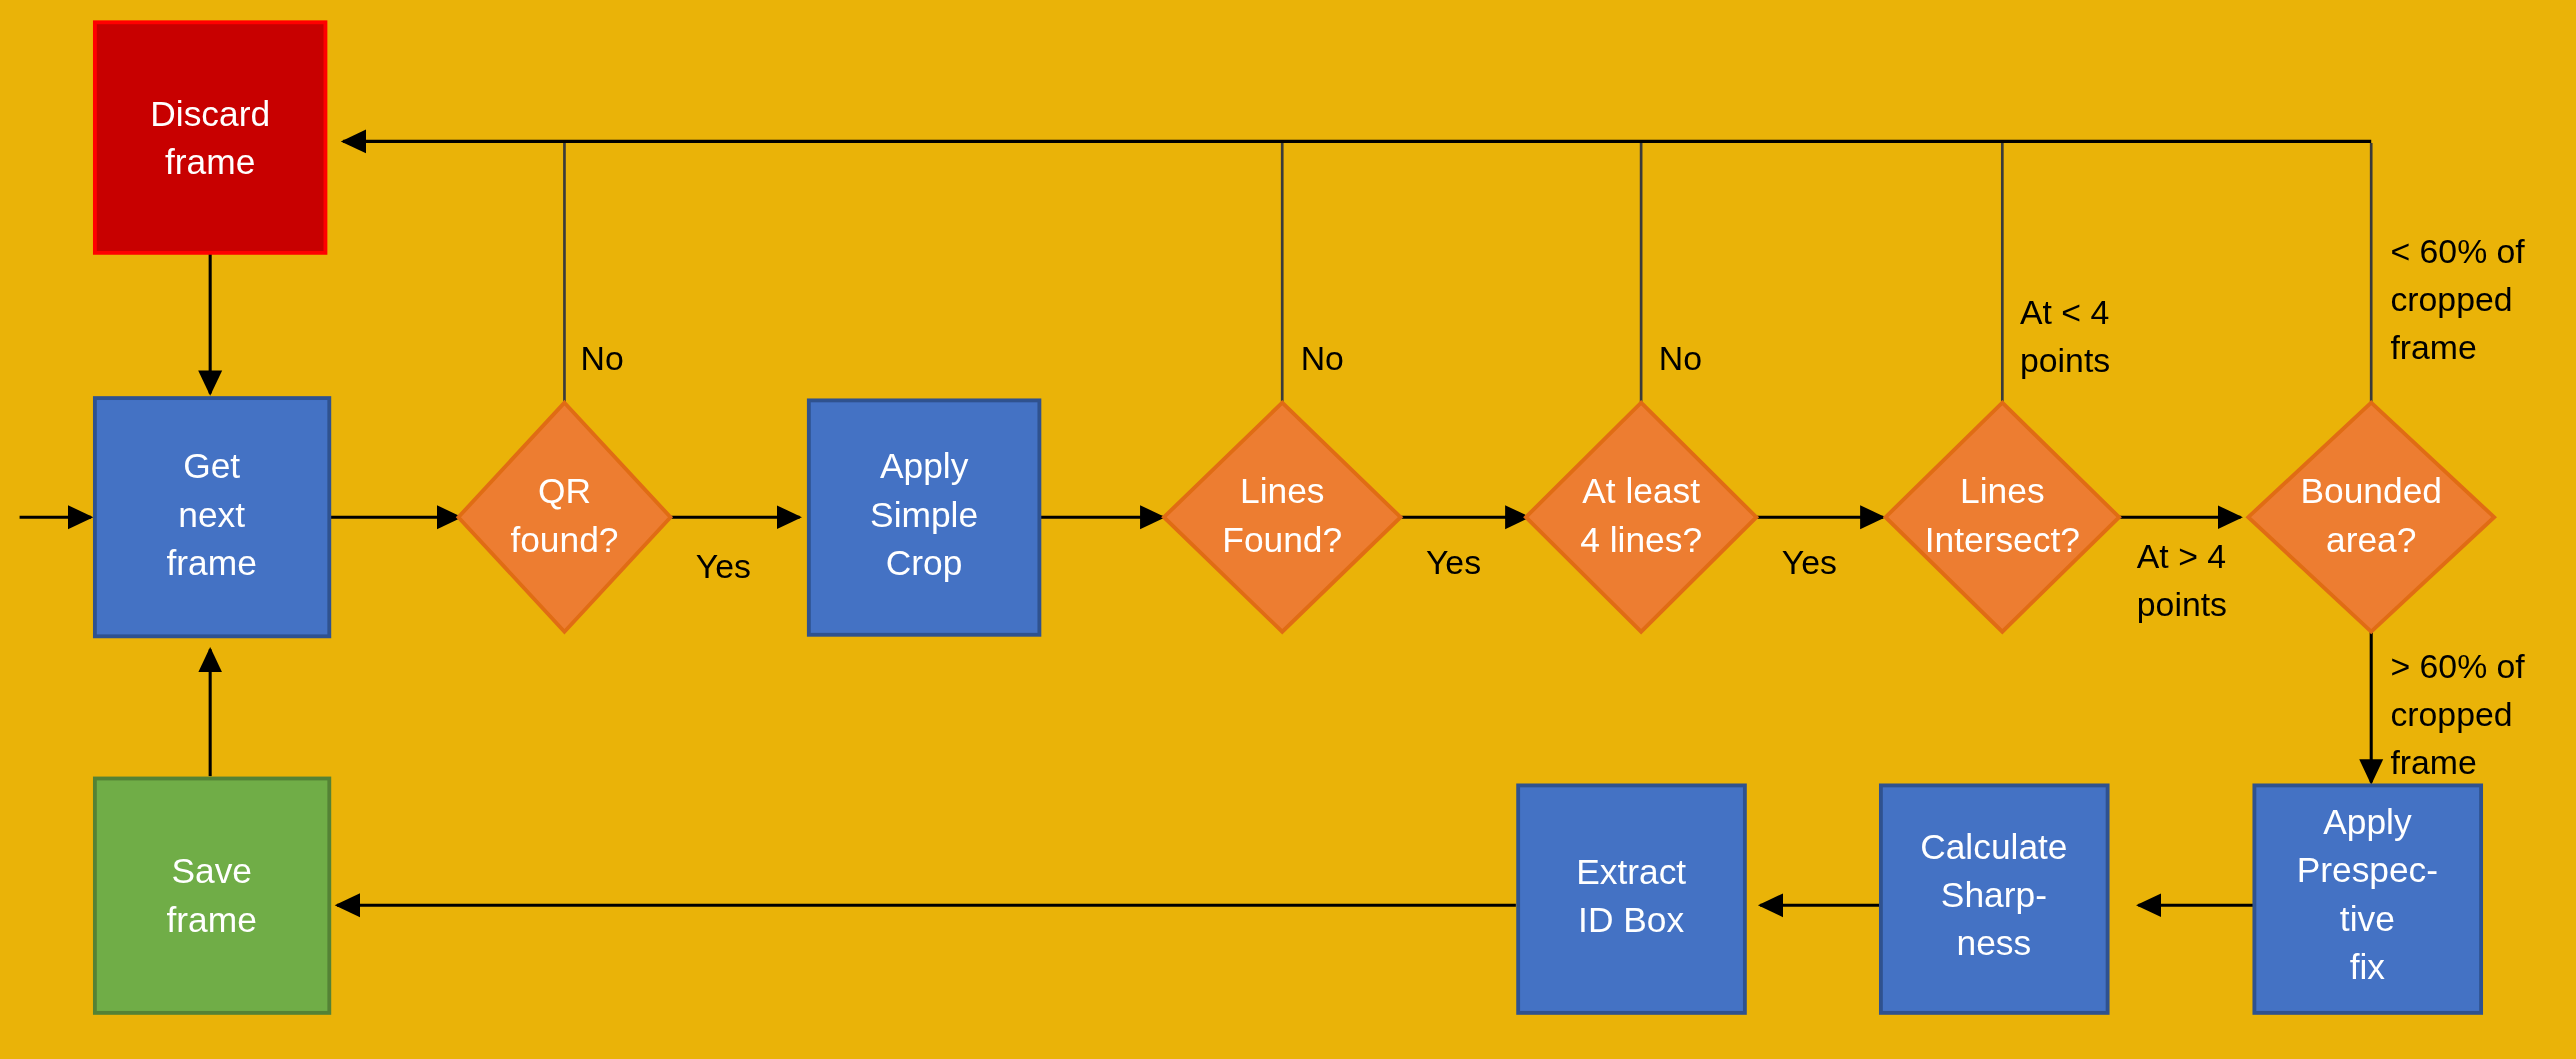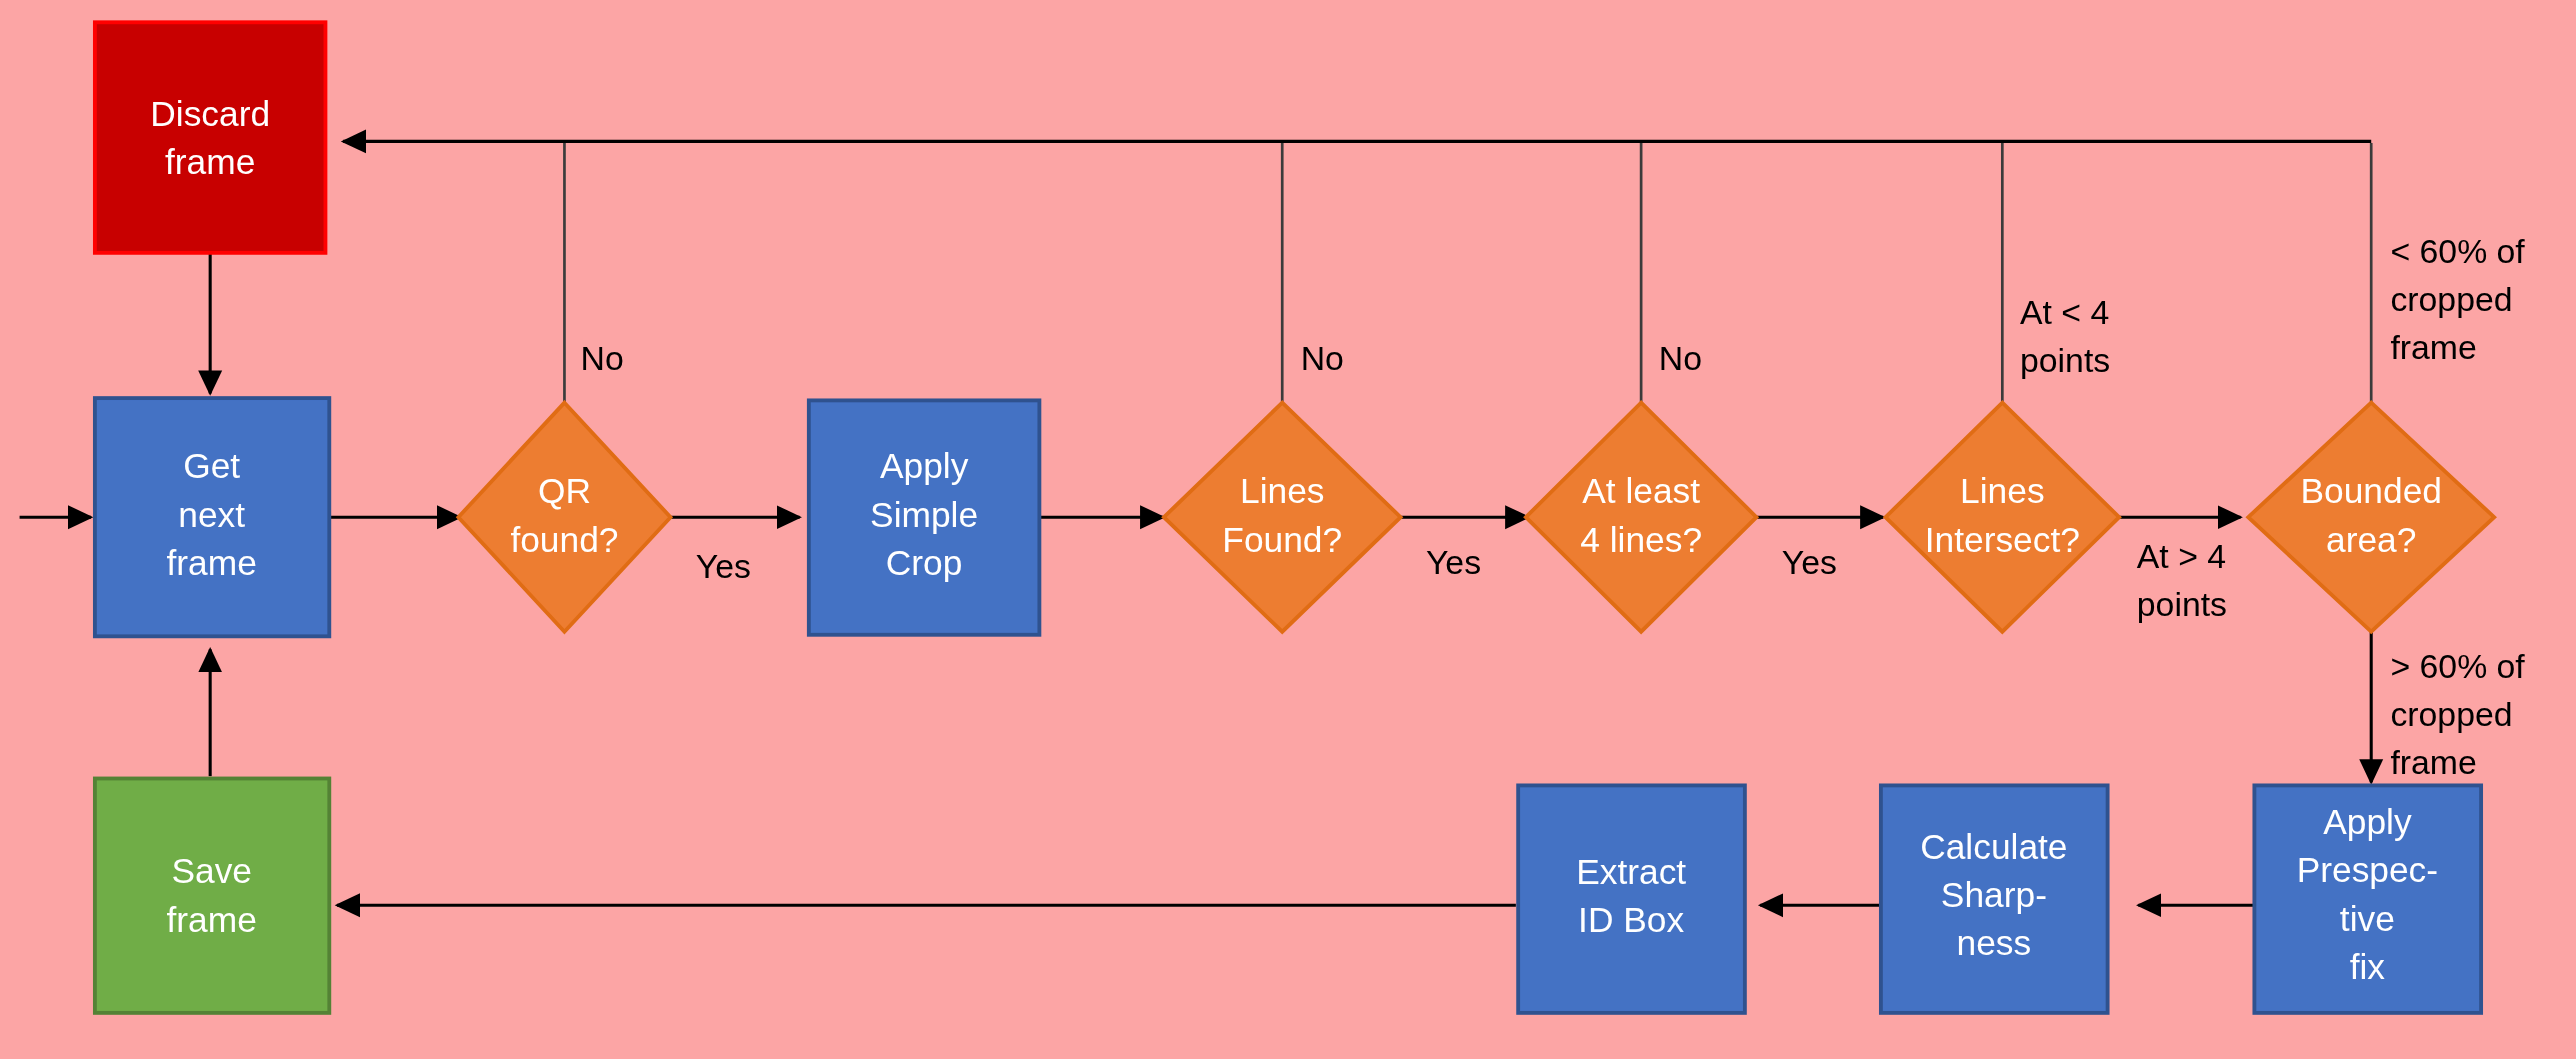--- a/index.html
+++ b/index.html
@@ -2,21 +2,21 @@
 <html style="font-size:12.3px"><head>
 <meta charset="utf-8">
 <title>Frame Processing Flowchart</title>
 <style>
   html,body{margin:0;padding:0;background:#ffffff;}
   body{
     width:2576px;height:1059px;
     font-family:"Liberation Sans", sans-serif;
     overflow:hidden;
   }
-  #flowchart-root{position:relative;width:2576px;height:1059px;background:#fca5a5;}
+  #flowchart-root{position:relative;width:2576px;height:1059px;background:#eab308;}
   svg#diagram{position:absolute;top:0;left:0;width:2576px;height:1059px;display:block;}
   .node-label{
     font-family:"Liberation Sans", sans-serif;
     fill:#ffffff;
     font-size:46px;
     text-anchor:middle;
     dominant-baseline:middle;
     pointer-events:none;
     white-space:pre;
   }

